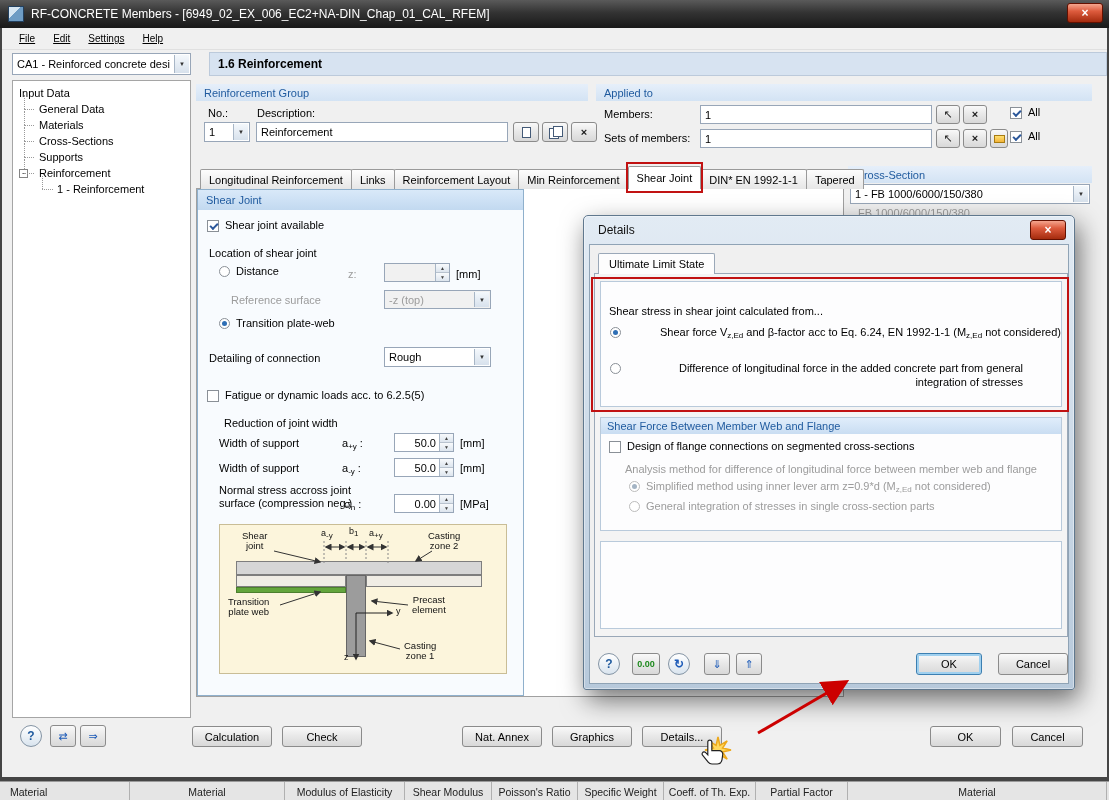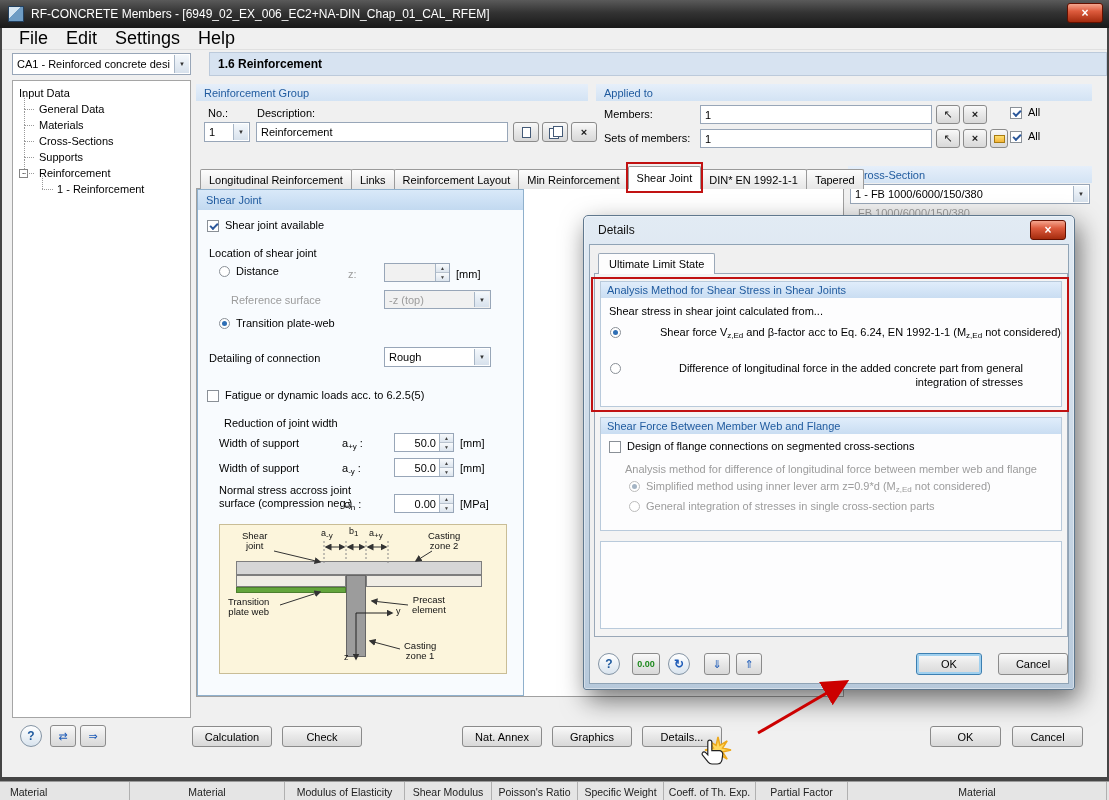--- a/index.html
+++ b/index.html
@@ -11,21 +11,21 @@
   .titlebar{position:absolute;left:0;top:0;width:1109px;height:28px;
     background:linear-gradient(#5a5a5a,#333 45%,#191919);display:flex;align-items:center;padding:0 8px;}
   .app-icon{width:16px;height:16px;margin-right:7px;border:1px solid #23405e;
     background:linear-gradient(135deg,#d7e6f2 0 40%,#6e9cc4 40% 100%);}
   .title-text{color:#fff;font-size:12px;white-space:nowrap;}
   .close-btn{position:absolute;right:6px;top:3px;width:36px;height:20px;border:1px solid #641000;border-radius:3px;
     background:linear-gradient(#f4a58e,#dd5b3d 40%,#a42b0e);color:#fff;display:flex;align-items:center;justify-content:center;
     font-size:12px;font-weight:bold;}
   .menubar{position:absolute;left:2px;top:28px;width:1105px;height:22px;background:#f0f0f0;
     display:flex;align-items:center;padding-left:8px;border-bottom:1px solid #e0e0e0;}
-  .menu-item{padding:3px 9px;font-size:18px;}
+  .menu-item{padding:3px 9px;font-size:10px;text-decoration:underline;}
   .winframe{position:absolute;background:#454545;}
   .bstrip{position:absolute;left:0;top:781px;width:1109px;height:19px;background:#e5e5e5;border-top:1px solid #9a9a9a;}
   .bt-cell{position:absolute;top:0;height:19px;border-right:1px solid #b0b0b0;display:flex;align-items:center;
     justify-content:center;font-size:10.5px;color:#222;white-space:nowrap;overflow:hidden;}
 
   
   .lbl{position:absolute;white-space:nowrap;}
   .gray{color:#9c9c9c;text-align:right;}
   .sub{font-size:8px;vertical-align:-2px;}
   .blue{color:#1d5bb8;}
@@ -444,23 +444,20 @@
     <div class="dlg-close">
         <span>×</span>
       </div>
     <div class="dlg-client">
       <div class="dlg-tabpage"></div>
       <div class="dlg-tab">
           <span>Ultimate Limit State</span>
         </div>
 
       <div class="dbox" style="left:10px;top:36px;width:462px;height:126px">
-        <div class="dbox-h">
-            <span>Analysis Method for Shear Stress in Shear Joints</span>
-          </div>
         <span class="dlbl" style="left:8px;top:23px">Shear stress in shear joint calculated from...</span>
         <div class="radiorow" style="left:9px;top:45px">
           <span class="radio on"></span>
         </div>
         <div class="dtext" style="left:26px;top:43px;width:434px">
           <span>Shear force V</span><span class="sub">z,Ed</span><span> and β-factor acc to Eq. 6.24, EN 1992-1-1 (M</span><span class="sub">z,Ed</span><span> not considered)</span>
         </div>
         <div class="radiorow" style="left:9px;top:81px">
           <span class="radio"></span>
         </div>

